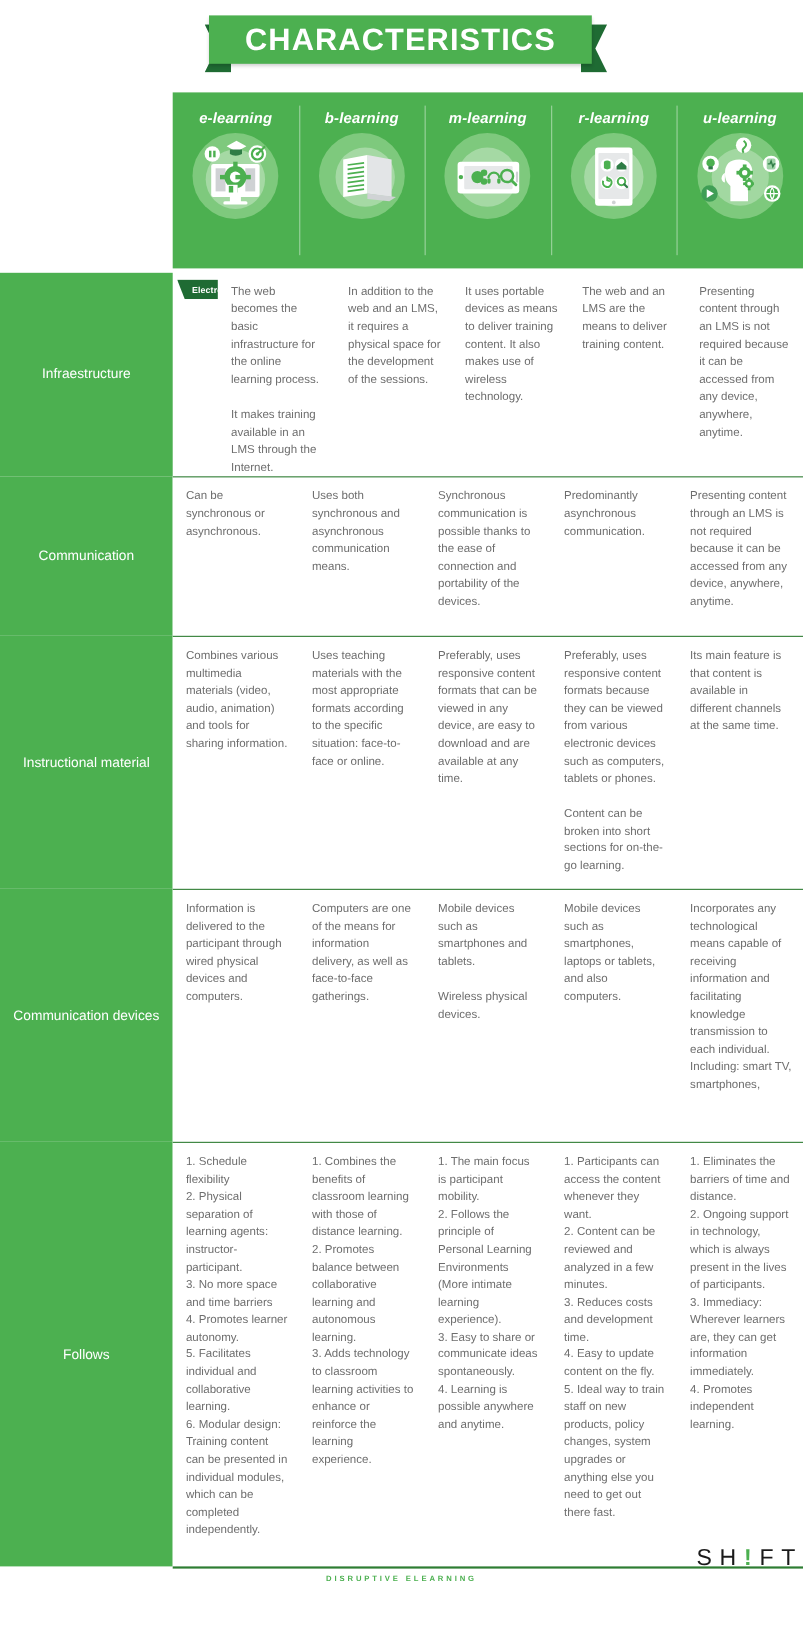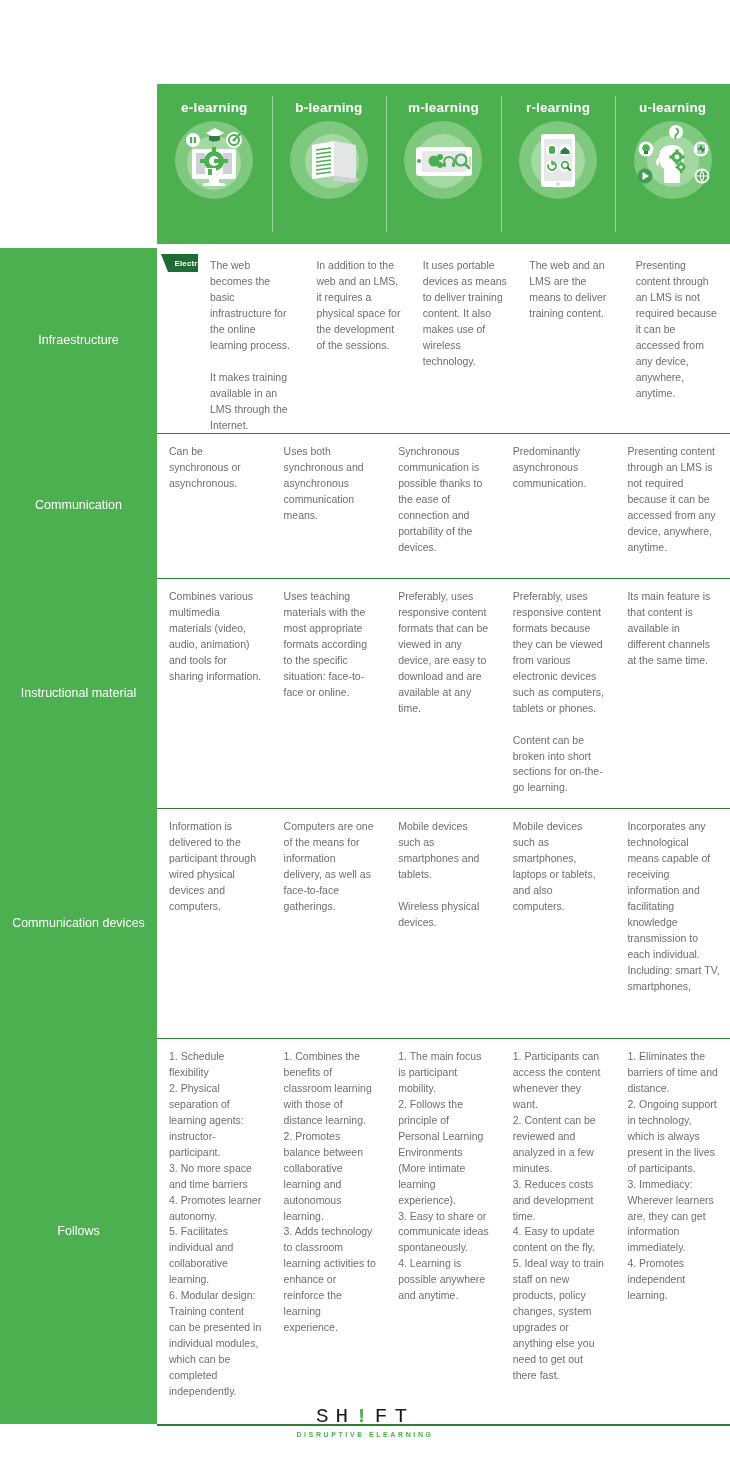--- a/index.html
+++ b/index.html
@@ -63,20 +63,21 @@
     width:100%;height:100%;
   }
   .header-col{
     flex:1 1 0;
     position:relative;
     display:flex;
     flex-direction:column;
     align-items:center;
     padding-top:16px;
     box-sizing:border-box;
+    font-style:italic;
   }
   .header-col + .header-col::before{
     content:"";
     position:absolute;left:0;top:12px;bottom:12px;
     width:1px;background:rgba(255,255,255,.45);
   }
   .hc-title{
     color:#ffffff;
     font-size:13.5px;
     font-weight:bold;
@@ -171,36 +172,44 @@
   .footer{
     position:absolute;
     left:0;top:1405px;width:730px;
     text-align:center;
   }
   .logo-main{
     font-size:21px;
     letter-spacing:7px;
     color:#1a1a1a;
     font-weight:normal;
-    font-family:Liberation Mono, monospace;
+    font-family:Liberation Sans, sans-serif;
+    text-align:right;
   }
   .logo-main .bang{color:#4cb050;font-weight:bold;}
   .logo-sub{
     margin-top:3px;
     font-size:7px;
     letter-spacing:2.6px;
     color:#4cb050;
     font-weight:bold;
   }
 </style>
 </head>
 <body>
 
 <div class="page">
 
+  <div class="ribbon-wrap">
+    <div class="ribbon-tail left"></div>
+    <div class="ribbon-tail right"></div>
+    <div class="ribbon">
+      <div class="ribbon-title">CHARACTERISTICS</div>
+    </div>
+  </div>
 
   <div class="header-band">
     <div class="header-cols" id="header-cols">
         <div class="header-col">
           <div class="hc-title">e-learning</div>
           <div class="icon-circle">
     <svg width="78" height="78" viewBox="0 0 78 78">
       <circle cx="39" cy="42" r="27" fill="#ffffff" opacity="0.30"></circle>
       <rect x="17" y="28" width="44" height="30" rx="2" fill="#ffffff"></rect>
       <rect x="21" y="32" width="9" height="21" fill="#cfd2d4"></rect>

